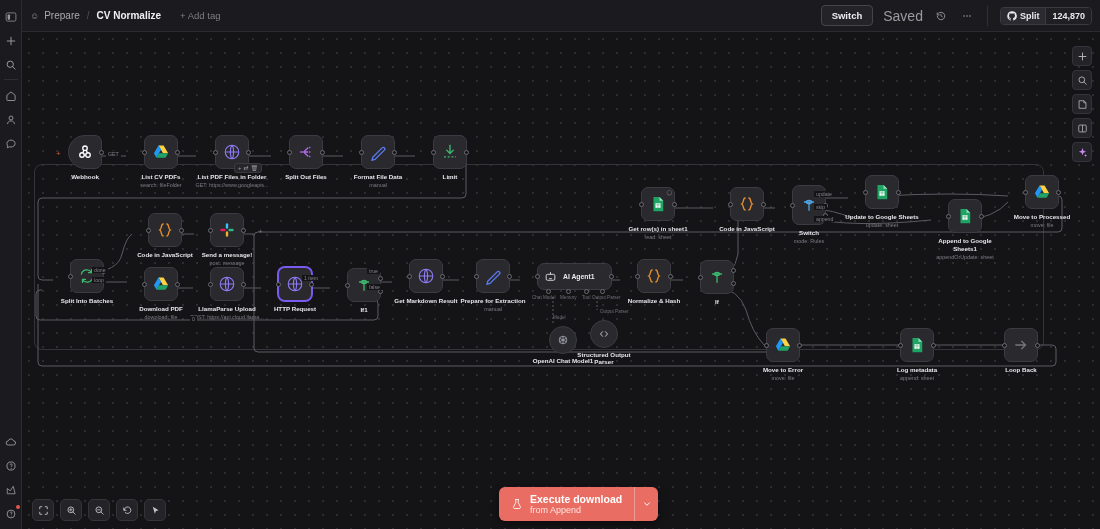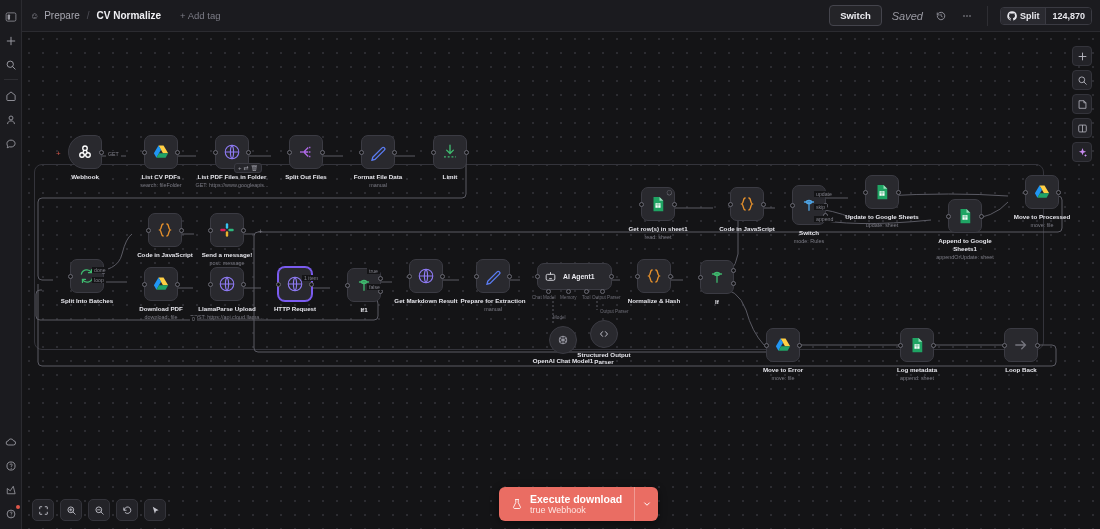--- a/index.html
+++ b/index.html
@@ -29,21 +29,21 @@
   .crumb { display:flex; align-items:center; gap:5px; font-size:10px; }
   .crumb .person { color:#8f8f98; font-size:9px; }
   .crumb-personal { color:#a9a9b2; font-size:10px; }
   .crumb-slash { color:#4d4d55; font-size:10px; margin:0 2px; }
   .crumb-title { color:#f0f0f4; font-size:10px; font-weight:bold; }
   .add-tag { color:#7d7d87; font-size:9.5px; margin-left:14px; }
 
   .topright { margin-left:auto; display:flex; align-items:center; gap:10px; }
   .publish-btn { background:#242428; border:1px solid #44444c; color:#ededf2;
                  font-size:9.5px; font-weight:bold; padding:4px 10px; border-radius:4px; }
-  .saved-txt { color:#9a9aa3; font-size:11px;font-style:italic; }
+  .saved-txt { color:#9a9aa3; font-size:14px; }
   .ic-btn { width:16px; height:16px; display:flex; align-items:center;
             justify-content:center; color:#9a9aa3; }
   .ic-btn svg { width:12px; height:12px; }
   .vdiv { width:1px; height:20px; background:#2e2e33; margin:0 2px; }
   .ghwrap { display:flex; align-items:stretch; border:1px solid #3a3a42;
             border-radius:4px; overflow:hidden; height:18px; }
   .gh-star { display:flex; align-items:center; gap:3px; background:#2a2a30;
              padding:0 6px; color:#e8e8ee; font-size:9px; font-weight:bold; }
   .gh-star svg { width:10px; height:10px; }
   .gh-count { display:flex; align-items:center; padding:0 6px; background:#1f1f24;
@@ -750,21 +750,21 @@
     </div>
 
     <div class="execwrap">
       <div class="exec-main">
         <svg viewBox="0 0 24 24" fill="none" stroke="currentColor" stroke-width="1.7">
             <path d="M9.5 3v6.2L5.2 18a2 2 0 0 0 1.8 3h10a2 2 0 0 0 1.8-3l-4.3-8.8V3" stroke-linecap="round"></path>
             <path d="M8.5 3h7"></path>
           </svg>
         <div>
           <div class="exec-l1">Execute download</div>
-          <div class="exec-l2">true Webhook</div>
+          <div class="exec-l2">from Append</div>
         </div>
       </div>
       <div class="exec-caret">
         <svg viewBox="0 0 16 16" fill="none" stroke="currentColor" stroke-width="1.6" stroke-linecap="round">
             <path d="M4.2 6.2 8 10l3.8-3.8"></path>
           </svg>
       </div>
     </div>
 
   </div>

